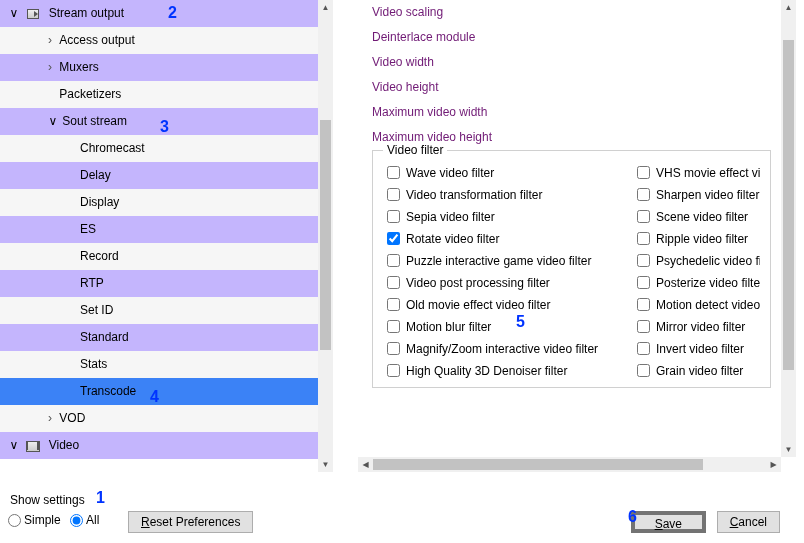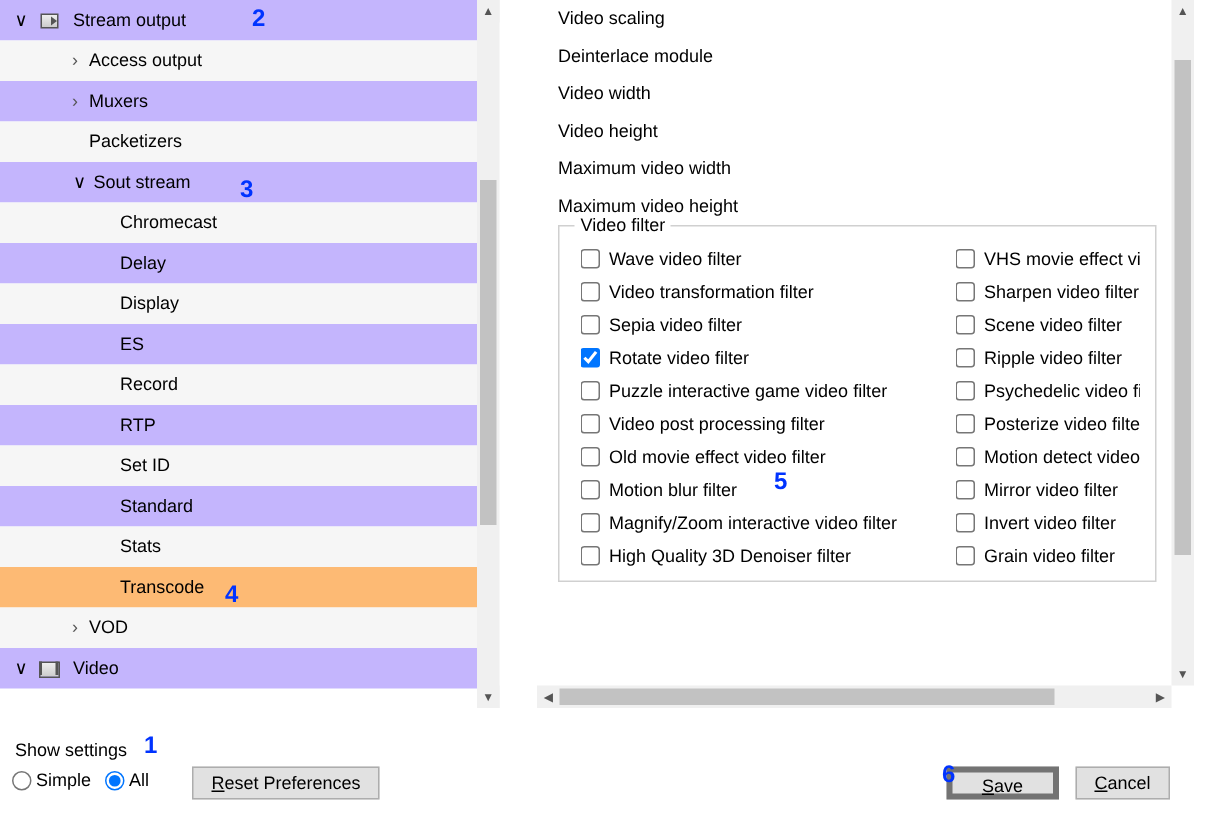--- a/index.html
+++ b/index.html
@@ -62,21 +62,21 @@
     overflow: hidden;
   }
   .tree-row {
     height: 27px;
     line-height: 27px;
     white-space: nowrap;
     background: #c4b5fd;
     position: relative;
   }
   .tree-row.alt { background: #f6f6f6; }
-  .tree-row.selected { background: #fdba74; }
+  .tree-row.selected { background: #3b82f6; }
   .chevron {
     display: inline-block;
     width: 12px;
     text-align: center;
     color: #555;
     font-size: 12px;
     vertical-align: middle;
   }
   .chevron.open { color: #000; }
   .tree-icon {
@@ -184,21 +184,21 @@
     left: 24px;
     top: 0;
     right: 15px;
     bottom: 15px;
     overflow: hidden;
     padding-left: 14px;
   }
   .det-label {
     height: 25px;
     line-height: 25px;
-    color: #000000;
+    color: #701a75;
   }
   .det-check {
     height: 22px;
     line-height: 22px;
   }
   .det-check input[type=checkbox] {
     vertical-align: middle;
     margin: 0 6px 0 0;
     width: 13px; height: 13px;
   }

